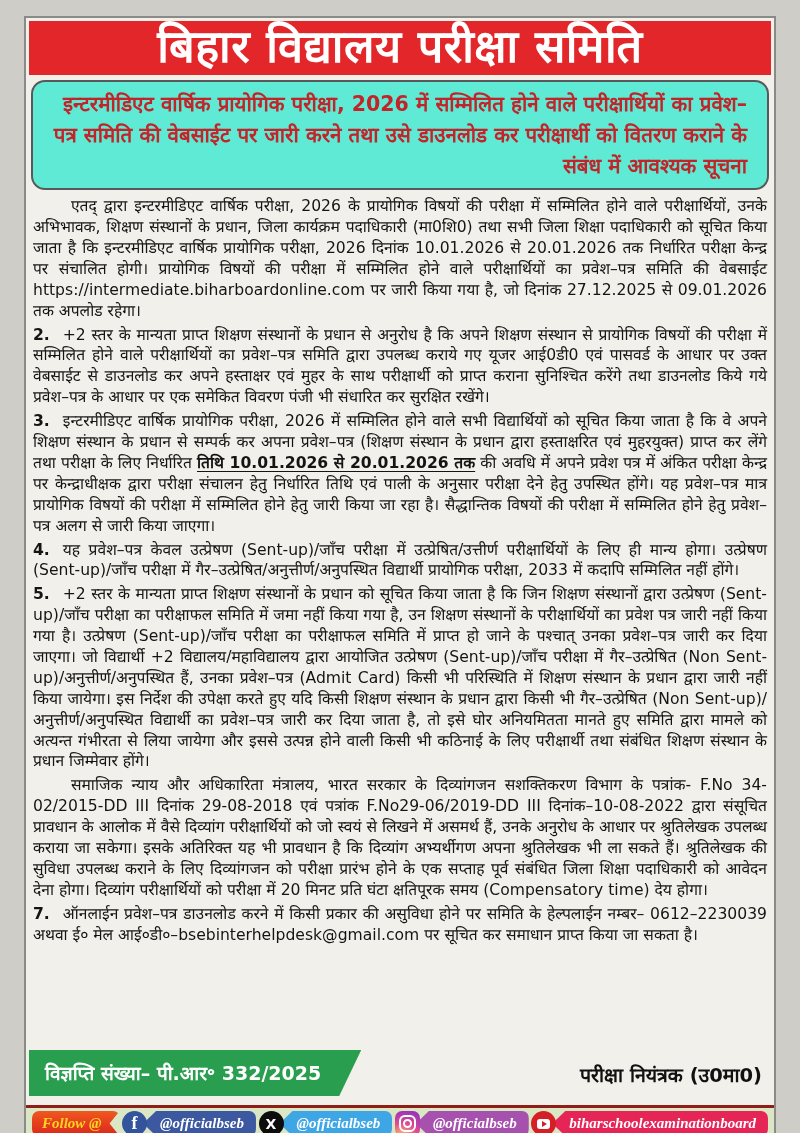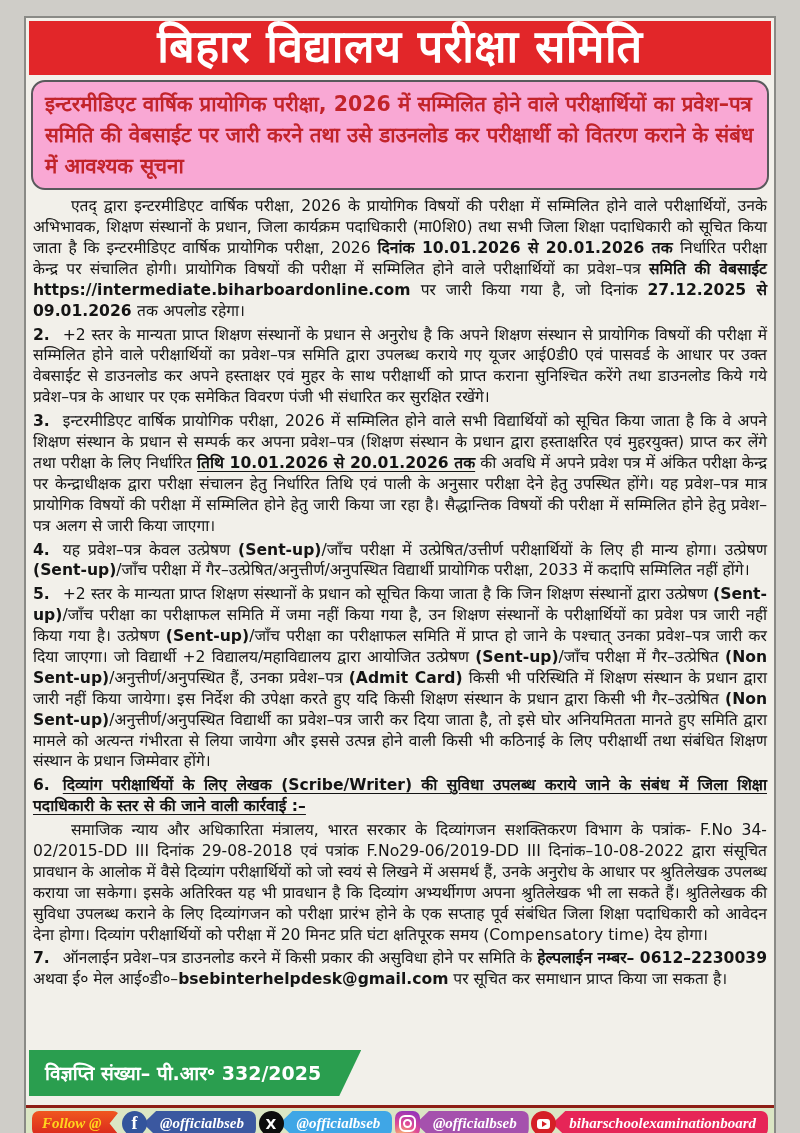--- a/index.html
+++ b/index.html
@@ -8,32 +8,32 @@
     width:752px; height:1133px; margin:16px auto; position:relative;
     background:#f2f0ea; border:2px solid #8a8a86; overflow:hidden;
     font-family:"DejaVu Sans", sans-serif; display:flex; flex-direction:column;
   }
   .masthead {
     margin:3px 3px 0 3px; background:#e22629; color:#ffffff;
     text-align:center; font-weight:700; font-size:45px; line-height:50px;
     padding:1px 0 3px 0; letter-spacing:0.5px;
   }
   .title-box {
-    margin:5px 5px 3px 5px; background:#f9a8d4; border:2px solid #59595c;
+    margin:5px 5px 3px 5px; background:#5eead4; border:2px solid #59595c;
     border-radius:14px; color:#c2242a; font-weight:700; font-size:20.5px;
-    line-height:1.5; text-align:left; padding:7px 12px;
+    line-height:1.5; text-align:right; padding:7px 20px;
   }
   .content {
     flex:1 1 auto; overflow:hidden; padding:3px 7px 0 7px;
     color:#141414; font-size:15.6px; line-height:1.34; text-align:justify;
   }
   .content p { margin:0 0 3px 0; }
   .indent { text-indent:38px; }
   .num { font-weight:700; padding-right:13px; }
-  .b { font-weight:700; }
+  .b { font-weight:400; }
   .bu { font-weight:700; text-decoration:underline; text-underline-offset:3px; }
   .footer-row {
     flex:0 0 auto; display:flex; align-items:center; justify-content:space-between;
     padding:0 12px 0 3px; margin:4px 0 10px 0; height:44px;
   }
   .pr-ribbon {
     background:#2a9e4f; color:#ffffff; font-weight:700; font-size:19px;
     padding:10px 40px 10px 16px;
     clip-path:polygon(0 0, 100% 0, calc(100% - 22px) 100%, 0 100%);
   }
@@ -108,30 +108,30 @@
     <p class="indent"><span>एतद् द्वारा इन्टरमीडिएट वार्षिक परीक्षा, 2026 के प्रायोगिक विषयों की परीक्षा में सम्मिलित होने वाले परीक्षार्थियों, उनके अभिभावक, शिक्षण संस्थानों के प्रधान, जिला कार्यक्रम पदाधिकारी (मा0शि0) तथा सभी जिला शिक्षा पदाधिकारी को सूचित किया जाता है कि इन्टरमीडिएट वार्षिक प्रायोगिक परीक्षा, 2026 </span><span class="b">दिनांक 10.01.2026 से 20.01.2026 तक </span><span>निर्धारित परीक्षा केन्द्र पर संचालित होगी। प्रायोगिक विषयों की परीक्षा में सम्मिलित होने वाले परीक्षार्थियों का प्रवेश–पत्र </span><span class="b">समिति की वेबसाईट https://intermediate.biharboardonline.com </span><span>पर जारी किया गया है, जो दिनांक </span><span class="b">27.12.2025 से 09.01.2026 </span><span>तक अपलोड रहेगा।</span></p>
 
     <p><span class="num">2.</span><span>+2 स्तर के मान्यता प्राप्त शिक्षण संस्थानों के प्रधान से अनुरोध है कि अपने शिक्षण संस्थान से प्रायोगिक विषयों की परीक्षा में सम्मिलित होने वाले परीक्षार्थियों का प्रवेश–पत्र समिति द्वारा उपलब्ध कराये गए यूजर आई0डी0 एवं पासवर्ड के आधार पर उक्त वेबसाईट से डाउनलोड कर अपने हस्ताक्षर एवं मुहर के साथ परीक्षार्थी को प्राप्त कराना सुनिश्चित करेंगे तथा डाउनलोड किये गये प्रवेश–पत्र के आधार पर एक समेकित विवरण पंजी भी संधारित कर सुरक्षित रखेंगे।</span></p>
 
     <p><span class="num">3.</span><span>इन्टरमीडिएट वार्षिक प्रायोगिक परीक्षा, 2026 में सम्मिलित होने वाले सभी विद्यार्थियों को सूचित किया जाता है कि वे अपने शिक्षण संस्थान के प्रधान से सम्पर्क कर अपना प्रवेश–पत्र (शिक्षण संस्थान के प्रधान द्वारा हस्ताक्षरित एवं मुहरयुक्त) प्राप्त कर लेंगे तथा परीक्षा के लिए निर्धारित </span><span class="bu">तिथि 10.01.2026 से 20.01.2026 तक</span><span> की अवधि में अपने प्रवेश पत्र में अंकित परीक्षा केन्द्र पर केन्द्राधीक्षक द्वारा परीक्षा संचालन हेतु निर्धारित तिथि एवं पाली के अनुसार परीक्षा देने हेतु उपस्थित होंगे। यह प्रवेश–पत्र मात्र प्रायोगिक विषयों की परीक्षा में सम्मिलित होने हेतु जारी किया जा रहा है। सैद्धान्तिक विषयों की परीक्षा में सम्मिलित होने हेतु प्रवेश–पत्र अलग से जारी किया जाएगा।</span></p>
 
     <p><span class="num">4.</span><span>यह प्रवेश–पत्र केवल उत्प्रेषण </span><span class="b">(Sent-up)</span><span>/जाँच परीक्षा में उत्प्रेषित/उत्तीर्ण परीक्षार्थियों के लिए ही मान्य होगा। उत्प्रेषण </span><span class="b">(Sent-up)</span><span>/जाँच परीक्षा में गैर–उत्प्रेषित/अनुत्तीर्ण/अनुपस्थित विद्यार्थी प्रायोगिक परीक्षा, 2033 में कदापि सम्मिलित नहीं होंगे।</span></p>
 
     <p><span class="num">5.</span><span>+2 स्तर के मान्यता प्राप्त शिक्षण संस्थानों के प्रधान को सूचित किया जाता है कि जिन शिक्षण संस्थानों द्वारा उत्प्रेषण </span><span class="b">(Sent-up)</span><span>/जाँच परीक्षा का परीक्षाफल समिति में जमा नहीं किया गया है, उन शिक्षण संस्थानों के परीक्षार्थियों का प्रवेश पत्र जारी नहीं किया गया है। उत्प्रेषण </span><span class="b">(Sent-up)</span><span>/जाँच परीक्षा का परीक्षाफल समिति में प्राप्त हो जाने के पश्चात् उनका प्रवेश–पत्र जारी कर दिया जाएगा। जो विद्यार्थी +2 विद्यालय/महाविद्यालय द्वारा आयोजित उत्प्रेषण </span><span class="b">(Sent-up)</span><span>/जाँच परीक्षा में गैर–उत्प्रेषित </span><span class="b">(Non Sent-up)</span><span>/अनुत्तीर्ण/अनुपस्थित हैं, उनका प्रवेश–पत्र </span><span class="b">(Admit Card)</span><span> किसी भी परिस्थिति में शिक्षण संस्थान के प्रधान द्वारा जारी नहीं किया जायेगा। इस निर्देश की उपेक्षा करते हुए यदि किसी शिक्षण संस्थान के प्रधान द्वारा किसी भी गैर–उत्प्रेषित </span><span class="b">(Non Sent-up)</span><span>/अनुत्तीर्ण/अनुपस्थित विद्यार्थी का प्रवेश–पत्र जारी कर दिया जाता है, तो इसे घोर अनियमितता मानते हुए समिति द्वारा मामले को अत्यन्त गंभीरता से लिया जायेगा और इससे उत्पन्न होने वाली किसी भी कठिनाई के लिए परीक्षार्थी तथा संबंधित शिक्षण संस्थान के प्रधान जिम्मेवार होंगे।</span></p>
 
-    <p><span class="num">6.</span><span class="bu">दिव्यांग परीक्षार्थियों के लिए लेखक (Scribe/Writer) की सुविधा उपलब्ध कराये जाने के संबंध में जिला शिक्षा पदाधिकारी के स्तर से की जाने वाली कार्रवाई :–</span></p>
 
     <p class="indent"><span>समाजिक न्याय और अधिकारिता मंत्रालय, भारत सरकार के दिव्यांगजन सशक्तिकरण विभाग के पत्रांक- F.No 34-02/2015-DD III दिनांक 29-08-2018 एवं पत्रांक F.No29-06/2019-DD III दिनांक–10-08-2022 द्वारा संसूचित प्रावधान के आलोक में वैसे दिव्यांग परीक्षार्थियों को जो स्वयं से लिखने में असमर्थ हैं, उनके अनुरोध के आधार पर श्रुतिलेखक उपलब्ध कराया जा सकेगा। इसके अतिरिक्त यह भी प्रावधान है कि दिव्यांग अभ्यर्थीगण अपना श्रुतिलेखक भी ला सकते हैं। श्रुतिलेखक की सुविधा उपलब्ध कराने के लिए दिव्यांगजन को परीक्षा प्रारंभ होने के एक सप्ताह पूर्व संबंधित जिला शिक्षा पदाधिकारी को आवेदन देना होगा। दिव्यांग परीक्षार्थियों को परीक्षा में 20 मिनट प्रति घंटा क्षतिपूरक समय (Compensatory time) देय होगा।</span></p>
 
     <p><span class="num">7.</span><span>ऑनलाईन प्रवेश–पत्र डाउनलोड करने में किसी प्रकार की असुविधा होने पर समिति के </span><span class="b">हेल्पलाईन नम्बर– 0612–2230039</span><span> अथवा ई० मेल आई०डी०–</span><span class="b">bsebinterhelpdesk@gmail.com</span><span> पर सूचित कर समाधान प्राप्त किया जा सकता है।</span></p>
 
   </div>
 
   <div class="footer-row">
     <div class="pr-ribbon">विज्ञप्ति संख्या– पी.आर॰ 332/2025</div>
+    <div class="signature">परीक्षा नियंत्रक (उ0मा0)</div>
   </div>
 
   <div class="social-bar">
     <span class="follow-chip">Follow @</span>
 
     <span class="social-group">
       <span class="sicon icon-fb">f</span>
       <span class="chip chip-fb">@officialbseb</span>
     </span>
 

